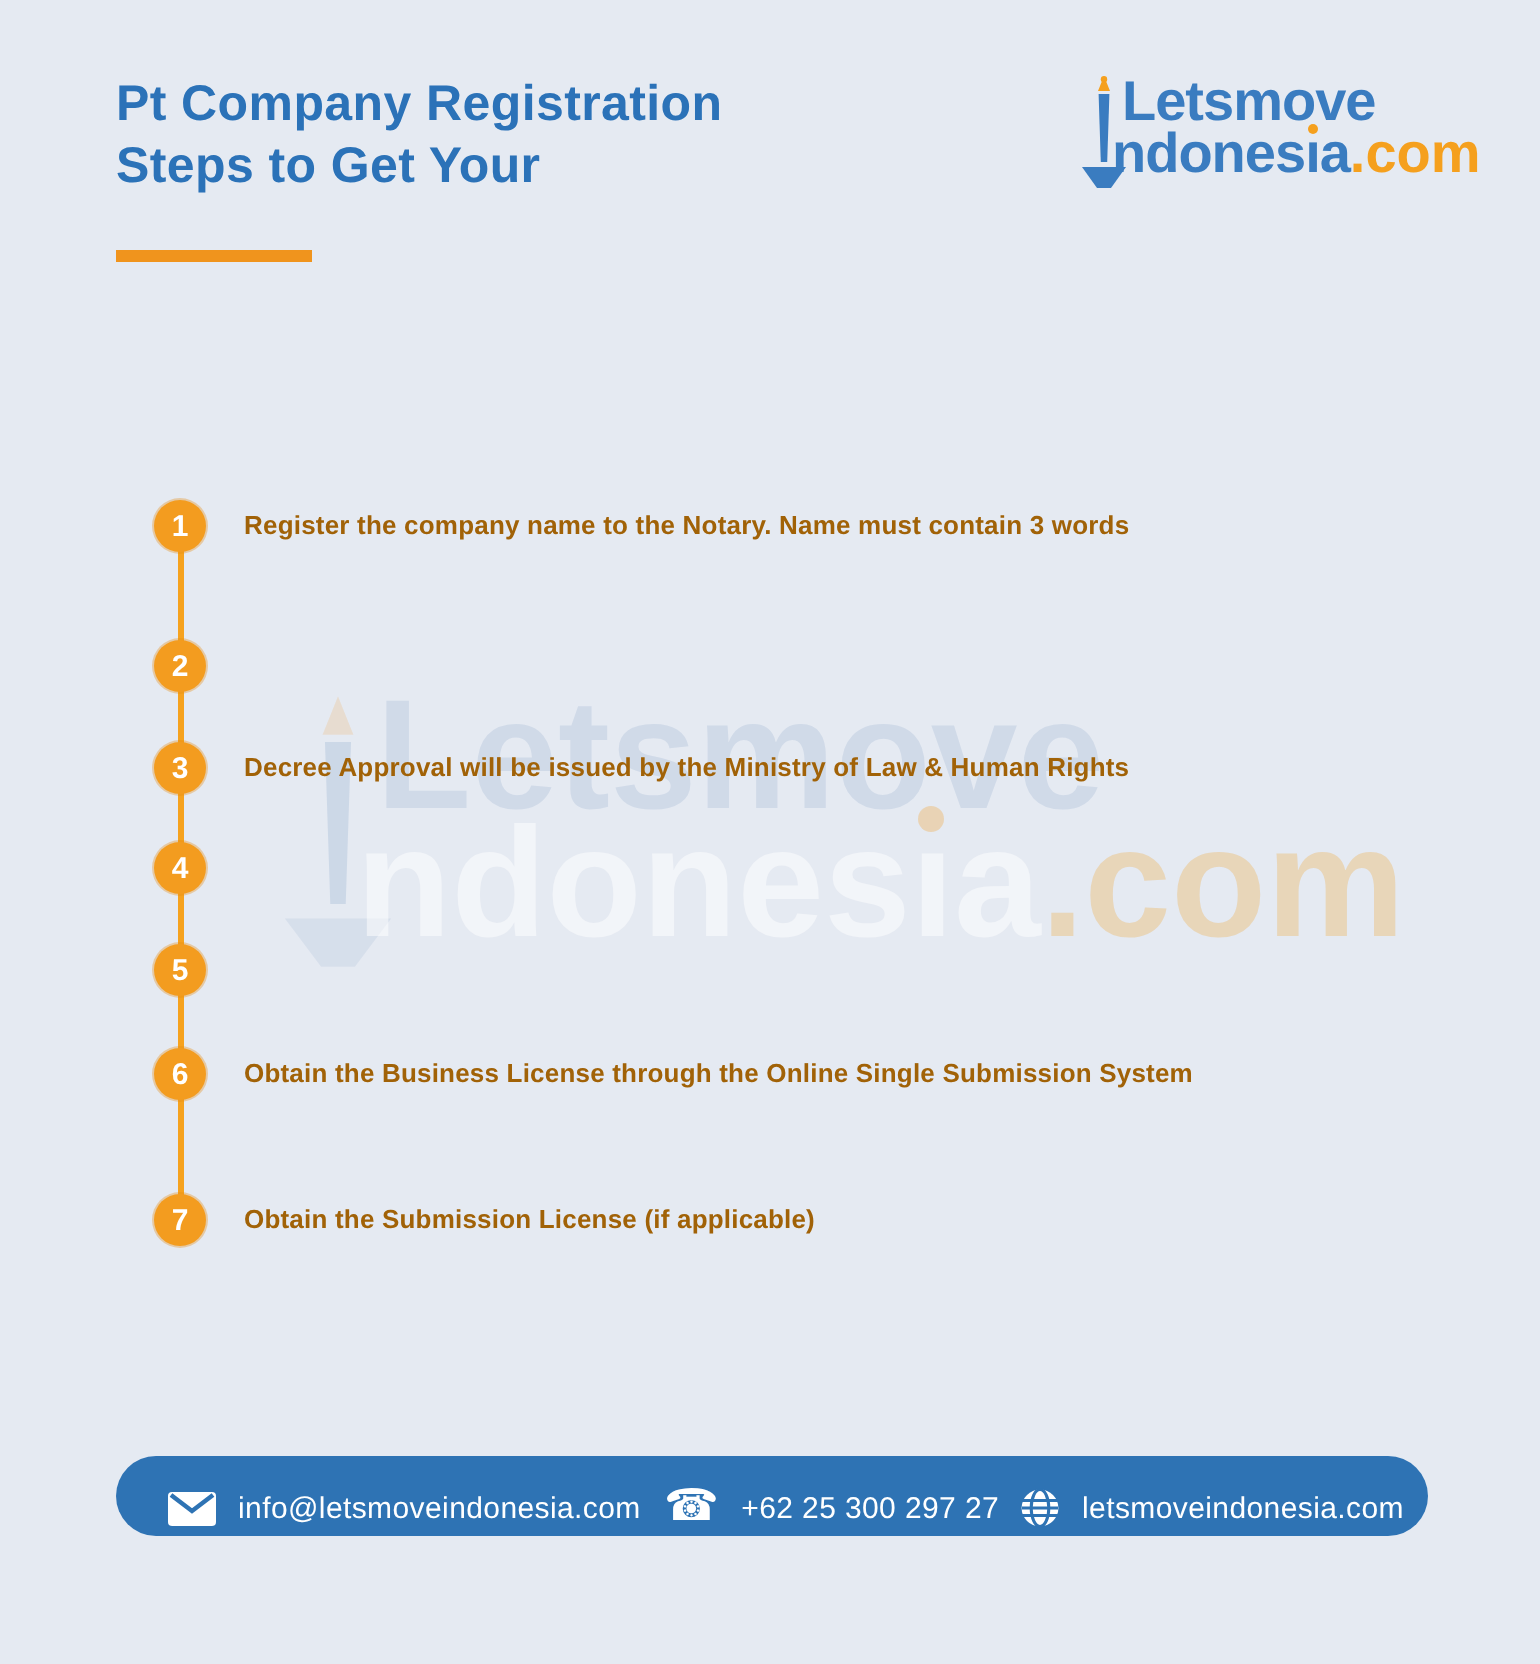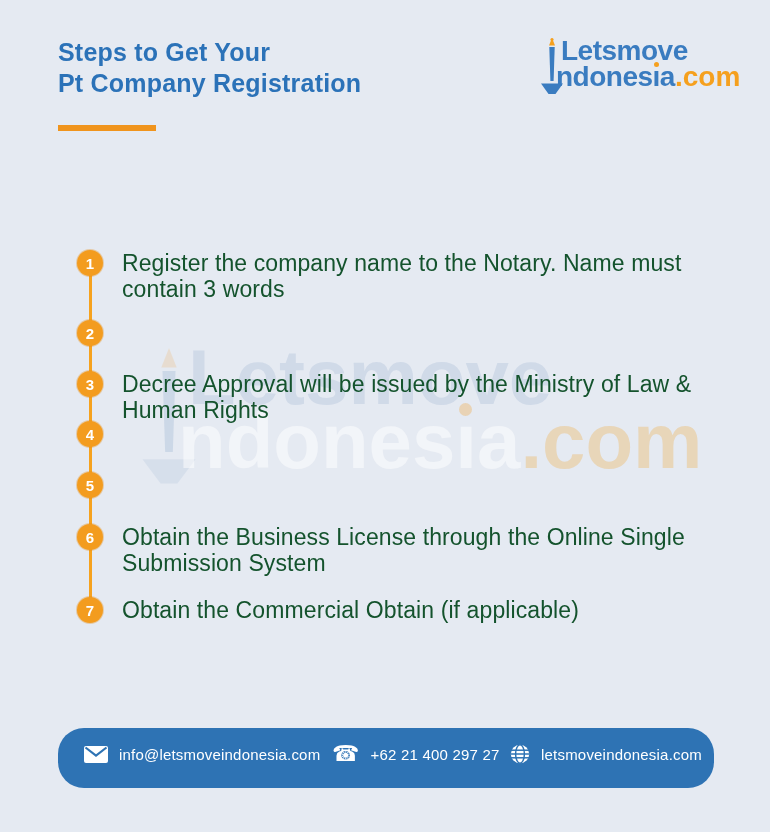--- a/index.html
+++ b/index.html
@@ -77,27 +77,27 @@
     display:flex;align-items:flex-start;gap:19px;
   }
   .step-circle{
     flex:0 0 auto;width:26px;height:26px;border-radius:50%;
     background:#F39C1F;color:#fff;
     font-size:15px;font-weight:700;
     display:flex;align-items:center;justify-content:center;
     box-shadow:0 0 0 1px rgba(230,140,20,0.35);
   }
   .step-label{
-    font-size:23px;font-weight:400;color:#14532d;
+    font-size:13px;font-weight:700;color:#a16207;
     line-height:26px;max-width:578px;letter-spacing:0.1px;
   }
 
   
   .footer-bar{
-    position:absolute;left:58px;top:728px;width:656px;height:60px;
+    position:absolute;left:58px;top:728px;width:656px;height:40px;
     background:#2E73B4;border-radius:26px;
   }
   .contact{
     position:absolute;top:0;height:52px;
     display:flex;align-items:center;gap:11px;
     color:#fff;font-size:15px;letter-spacing:0.2px;
     cursor:pointer;
   }
   .contact.email{left:26px;}
   .contact.phone{left:274px;}
@@ -119,22 +119,22 @@
       <polygon points="9.3,9.5 14.7,9.5 13.6,43 10.4,43" fill="#6E93BE"></polygon>
       <polygon points="1,46 23,46 15.5,56 8.5,56" fill="#9FB5D2"></polygon>
     </svg>
     <div class="wm-text">
       <div class="wm-line1"><span>Letsmove</span></div>
       <div class="wm-line2"><span>ndones</span><span class="idot">ı</span><span>a</span><span class="wm-com">.com</span></div>
     </div>
   </div>
 
   <div class="title">
+    <div>Pt Company Registration</div>
     <div>Steps to Get Your</div>
-    <div>Pt Company Registration</div>
   </div>
   <div class="accent-bar"></div>
 
   <div class="logo">
     <svg class="monument" width="24" height="62" viewBox="0 0 24 62">
       <polygon points="12,0 9,7.5 15,7.5" fill="#F5A01E"></polygon>
       <circle cx="12" cy="1.6" r="1.6" fill="#F5A01E"></circle>
       <polygon points="9.3,9 14.7,9 13.6,43 10.4,43" fill="#3A7CC0"></polygon>
       <polygon points="1,45.5 23,45.5 15.5,56 8.5,56" fill="#3A7CC0"></polygon>
     </svg>
@@ -169,39 +169,39 @@
       <div class="step-circle">5</div>
     </div>
 
     <div class="step" style="top:524px">
       <div class="step-circle">6</div>
       <div class="step-label">Obtain the Business License through the Online Single Submission System</div>
     </div>
 
     <div class="step" style="top:597px">
       <div class="step-circle">7</div>
-      <div class="step-label">Obtain the Commercial Obtain (if applicable)</div>
+      <div class="step-label">Obtain the Submission License (if applicable)</div>
     </div>
   </div>
 
   <div class="footer-bar">
 
     <div class="contact email">
       <span class="icon-box">
         <svg width="24" height="17" viewBox="0 0 24 17">
           <rect x="0" y="0" width="24" height="17" rx="2" fill="#ffffff"></rect>
           <polyline points="1.5,1.5 12,9.5 22.5,1.5" fill="none" stroke="#2E73B4" stroke-width="2.2"></polyline>
         </svg>
       </span>
       <span>info@letsmoveindonesia.com</span>
     </div>
 
     <div class="contact phone">
       <span class="phone-glyph">☎</span>
-      <span>+62 21 400 297 27</span>
+      <span>+62 25 300 297 27</span>
     </div>
 
     <div class="contact web">
       <span class="icon-box">
         <svg width="20" height="20" viewBox="0 0 20 20">
           <circle cx="10" cy="10" r="9.2" fill="#ffffff"></circle>
           <ellipse cx="10" cy="10" rx="4.4" ry="9.2" fill="none" stroke="#2E73B4" stroke-width="1.5"></ellipse>
           <line x1="1" y1="6.2" x2="19" y2="6.2" stroke="#2E73B4" stroke-width="1.5"></line>
           <line x1="1" y1="10" x2="19" y2="10" stroke="#2E73B4" stroke-width="1.5"></line>
           <line x1="1" y1="13.8" x2="19" y2="13.8" stroke="#2E73B4" stroke-width="1.5"></line>

